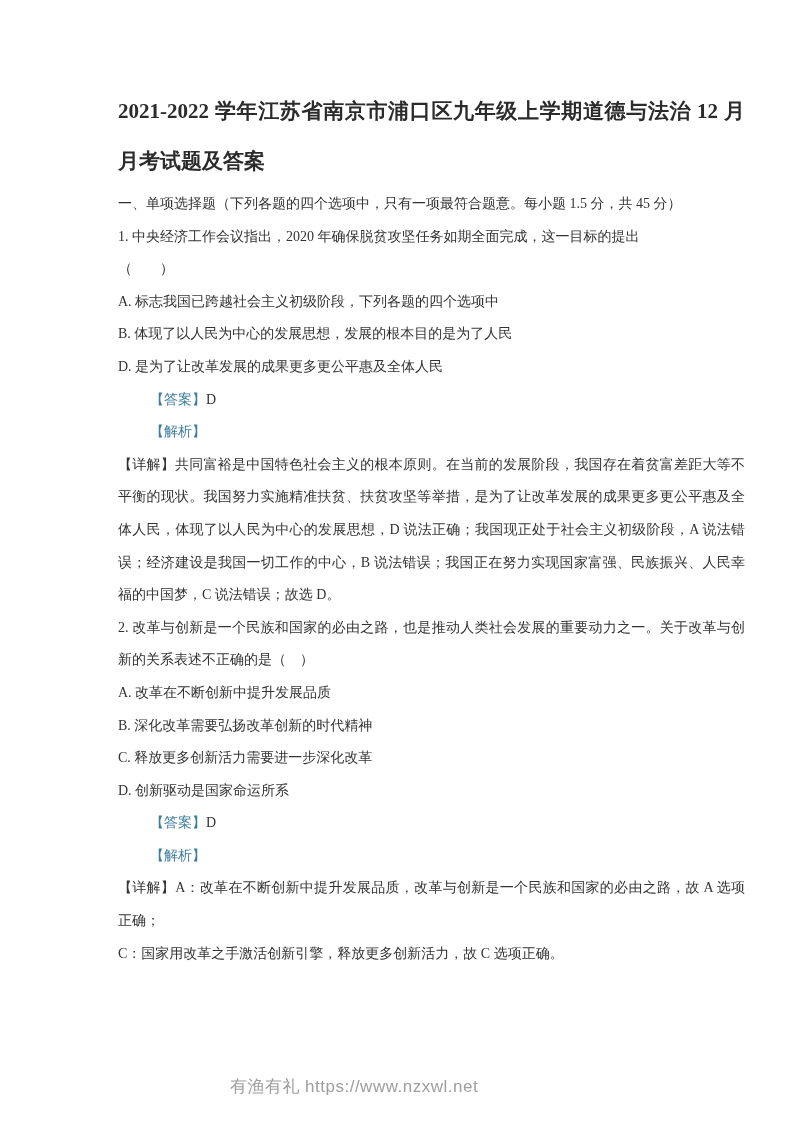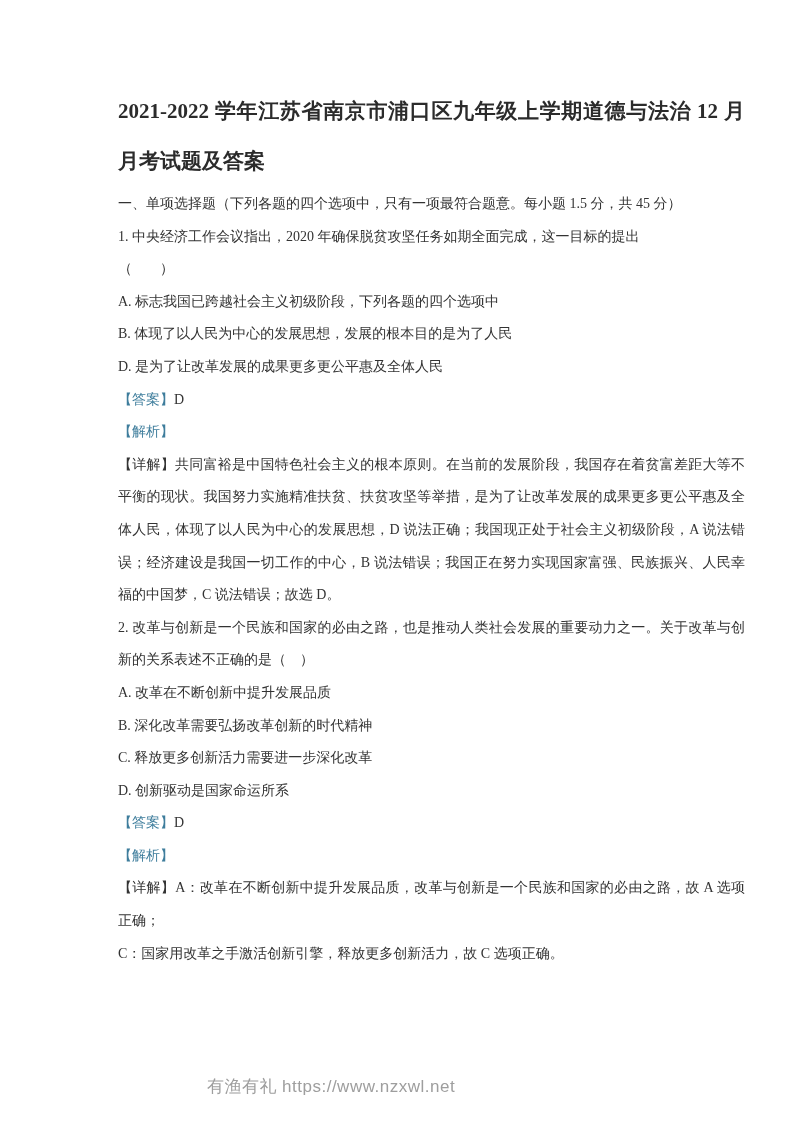--- a/index.html
+++ b/index.html
@@ -30,34 +30,36 @@
   }
   p {
     margin: 0;
     font-size: 14px;
     line-height: 32.6px;
     text-align: justify;
     word-break: break-all;
   }
   .tag {
     color: #3e7d9c;
+    margin-left: 32px;
   }
   .answer-value {
     color: #333333;
   }
   .footer {
     position: absolute;
     left: 0;
     bottom: 24px;
     width: 662px;
     text-align: center;
     font-family: "Liberation Sans", "DejaVu Sans", sans-serif;
     font-size: 17px;
     color: #9e9e9e;
     letter-spacing: 0.5px;
+    padding-left: 23px;
   }
 </style>
 </head>
 <body>
 
 <div class="page">
 
   <h1 class="doc-title">2021-2022 学年江苏省南京市浦口区九年级上学期道德与法治 12 月月考试题及答案</h1>
 
   <p>一、单项选择题（下列各题的四个选项中，只有一项最符合题意。每小题 1.5 分，共 45 分）</p>

